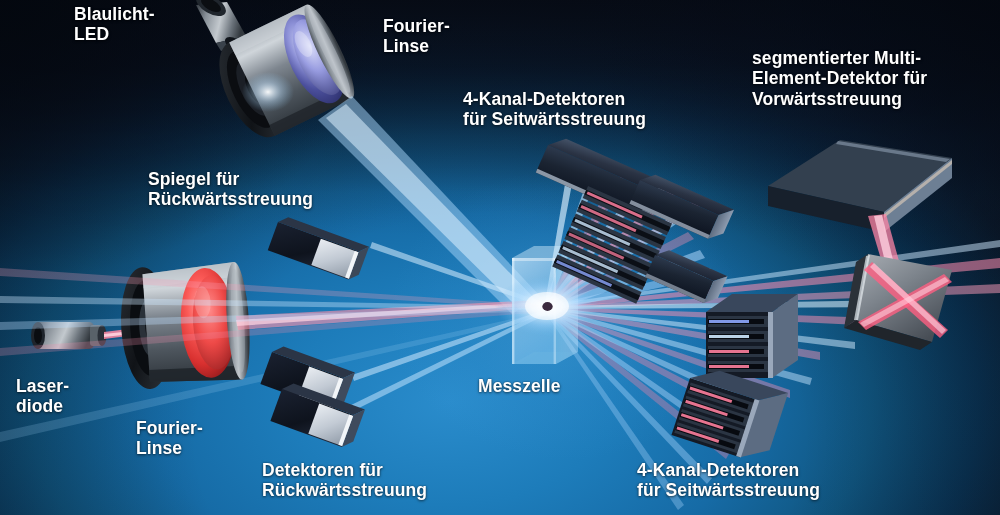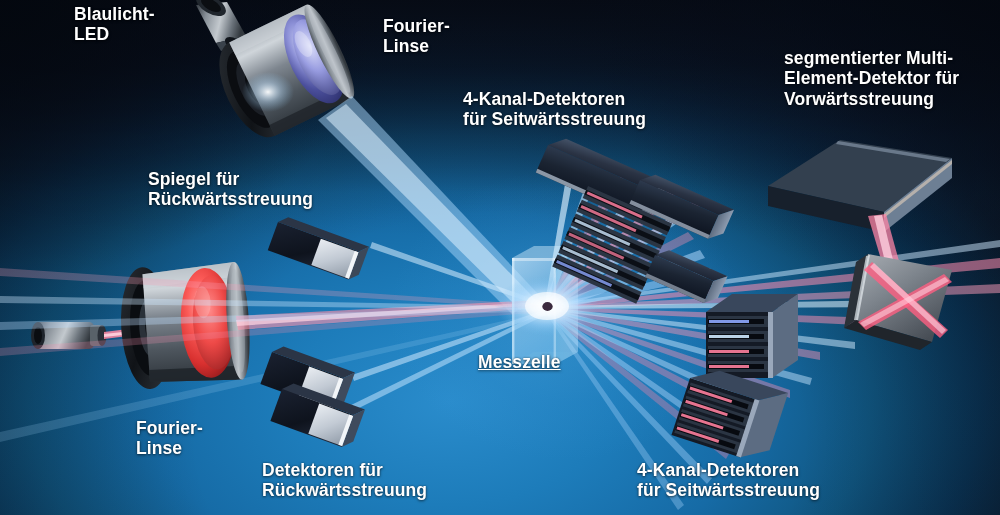--- a/index.html
+++ b/index.html
@@ -466,33 +466,35 @@
 
   <div class="lbl" style="left:74px;  top:4px;">Blaulicht-
 LED</div>
 
   <div class="lbl" style="left:383px; top:16px;">Fourier-
 Linse</div>
 
   <div class="lbl" style="left:463px; top:89px;">4-Kanal-Detektoren
 für Seitwärtsstreuung</div>
 
-  <div class="lbl" style="left:784px; top:48px;">segmentierter Multi-
+  <div class="lbl" style="left:752px; top:48px;">segmentierter Multi-
 Element-Detektor für
 Vorwärtsstreuung</div>
 
   <div class="lbl" style="left:148px; top:169px;">Spiegel für
 Rückwärtsstreuung</div>
 
+  <div class="lbl" style="left:16px;  top:376px;">Laser-
+diode</div>
 
   <div class="lbl" style="left:136px; top:418px;">Fourier-
 Linse</div>
 
   <div class="lbl" style="left:262px; top:460px;">Detektoren für
 Rückwärtsstreuung</div>
 
-  <div class="lbl" style="left:478px; top:352px;text-decoration:underline;">Messzelle</div>
+  <div class="lbl" style="left:478px; top:376px;">Messzelle</div>
 
   <div class="lbl" style="left:637px; top:460px;">4-Kanal-Detektoren
 für Seitwärtsstreuung</div>
 
 
 </div>
 
 </body></html>

